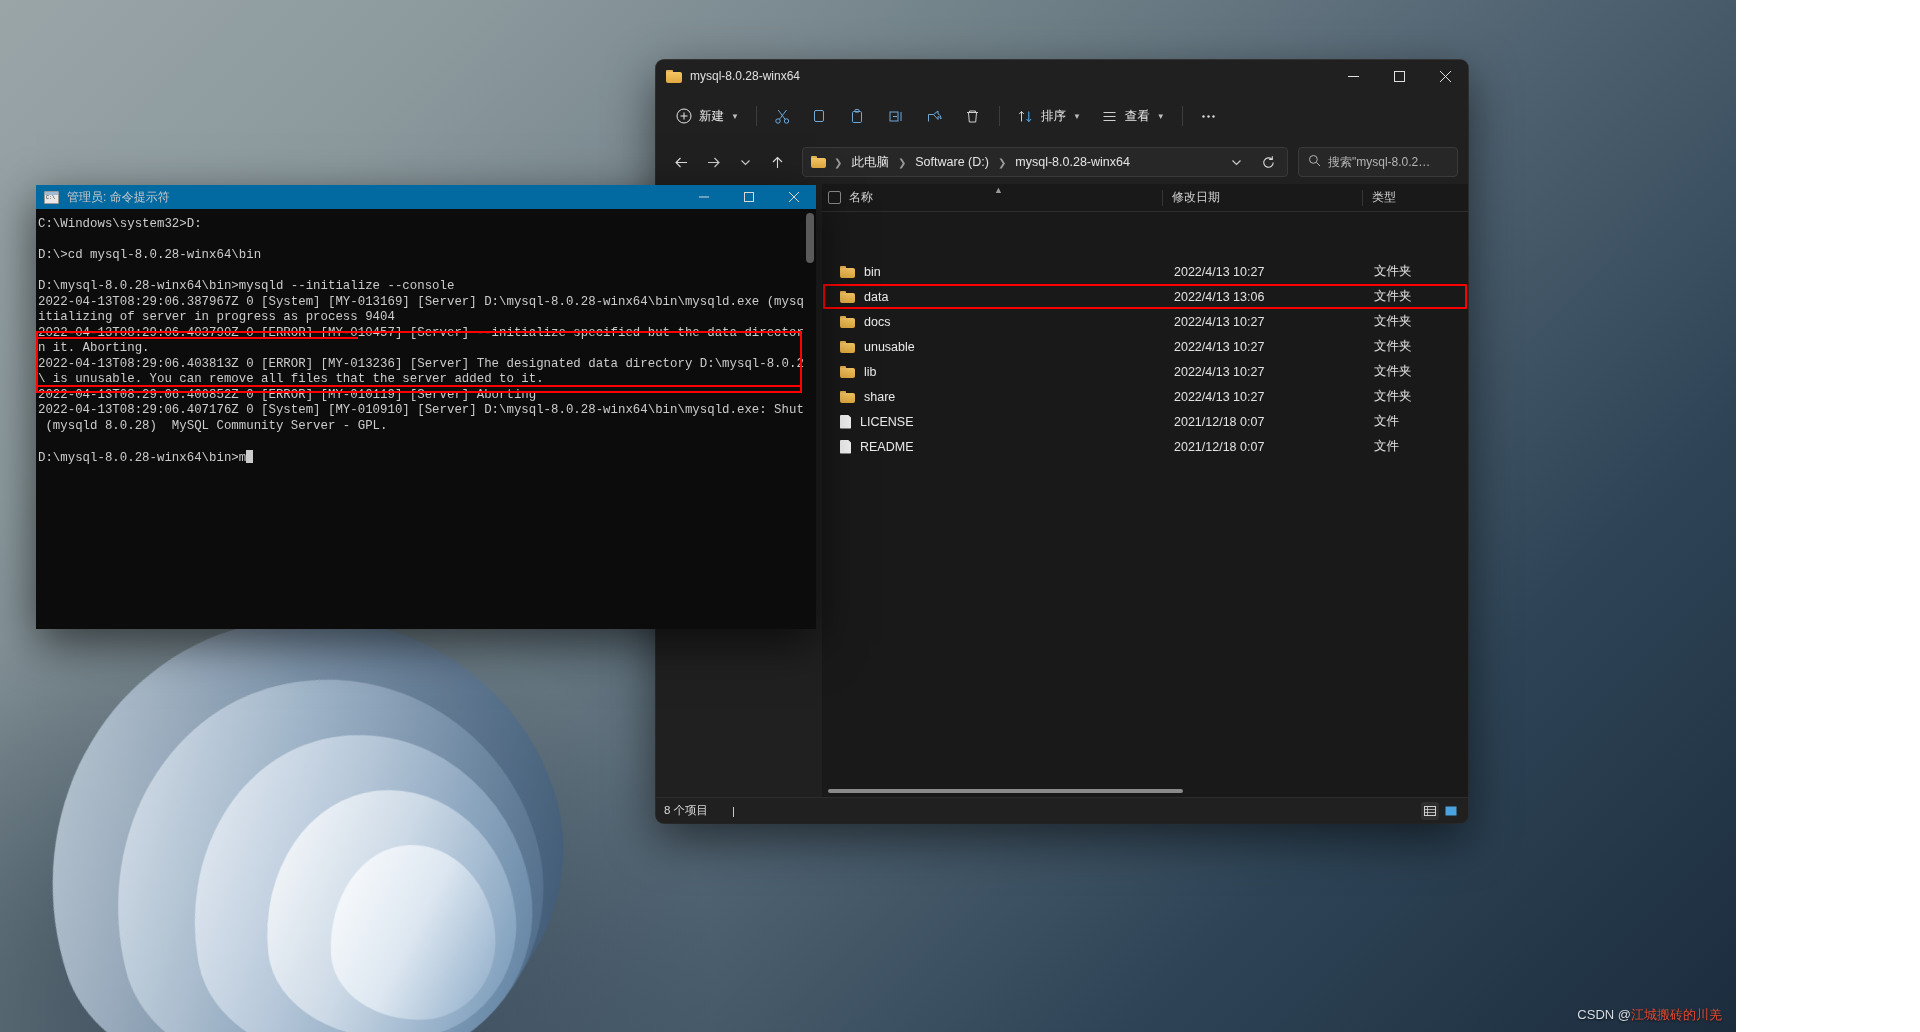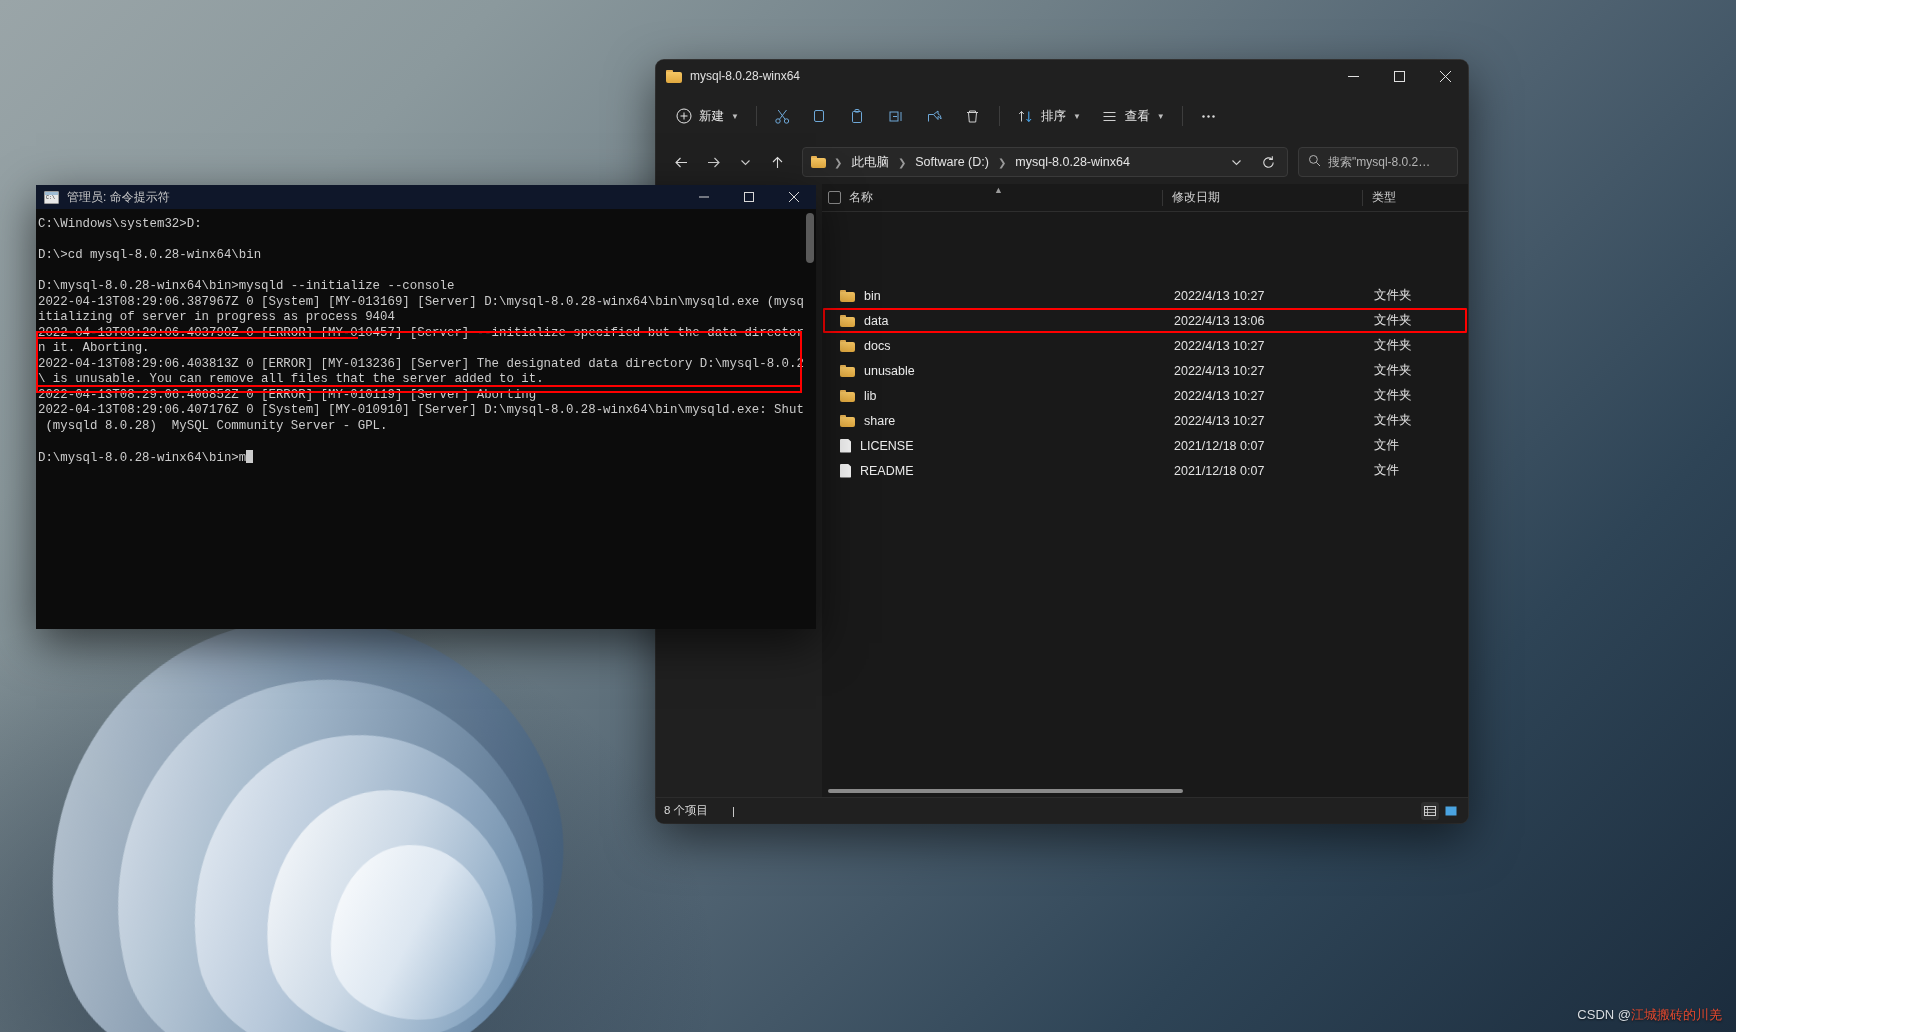--- a/index.html
+++ b/index.html
@@ -133,21 +133,21 @@
   .nav-indent { padding-left: 14px; }
   .drive-ico {
     width:15px; height:11px; flex:0 0 auto; border-radius:2px;
     background:linear-gradient(180deg,#d8dde2 0%,#c2c8cf 40%,#8b9399 42%,#6e767d 100%);
     border:1px solid #5a6167;
   }
   .net-ico { width:16px; height:13px; position:relative; flex:0 0 auto; }
   .net-ico::before{content:'';position:absolute;left:3px;top:0;width:13px;height:9px;background:linear-gradient(180deg,#bfe2f5,#5ba3d0);border:1px solid #3d7ca6;border-radius:1px;}
   .net-ico::after{content:'';position:absolute;left:0;top:5px;width:9px;height:7px;background:linear-gradient(180deg,#e9f4fb,#8dbfdd);border:1px solid #4a8ab4;border-radius:1px;}
 
-  .ex-main { flex: 1 1 auto; display:flex; flex-direction:column; min-width:0; background:#191919;gap:24px; }
+  .ex-main { flex: 1 1 auto; display:flex; flex-direction:column; min-width:0; background:#191919; }
   .col-head {
     height: 28px; display:flex; align-items:center; flex:0 0 auto;
     border-bottom: 1px solid #2e2e2e; background:#191919; position:relative;
   }
   .col-head .sortmark {
     position:absolute; left:172px; top:1px; font-size:9px; color:#9a9a9a;
   }
   .ch {
     font-size: 12px; color:#d2d2d2; padding-left: 10px; position:relative; height:28px;
     display:flex; align-items:center;
@@ -205,21 +205,21 @@
   #cmd {
     position: absolute;
     left: 36px; top: 185px;
     width: 780px; height: 444px;
     background: #0c0c0c;
     box-shadow: 0 14px 44px rgba(0,0,0,.6);
     display:flex; flex-direction:column;
     overflow:hidden;
   }
   .cmd-title {
-    height: 24px; background: #0f172a; display:flex; align-items:center;
+    height: 24px; background: #0369a1; display:flex; align-items:center;
     padding-left: 8px; flex:0 0 auto;
   }
   .cmd-ico {
     width: 15px; height: 13px; margin-right: 8px; flex:0 0 auto;
     background:#e8e8e8; border:1px solid #9a9a9a; border-radius:1px;
     position:relative; overflow:hidden;
   }
   .cmd-ico::before {
     content:''; position:absolute; left:0; top:0; right:0; height:3px; background:#9fbcd4;
   }

